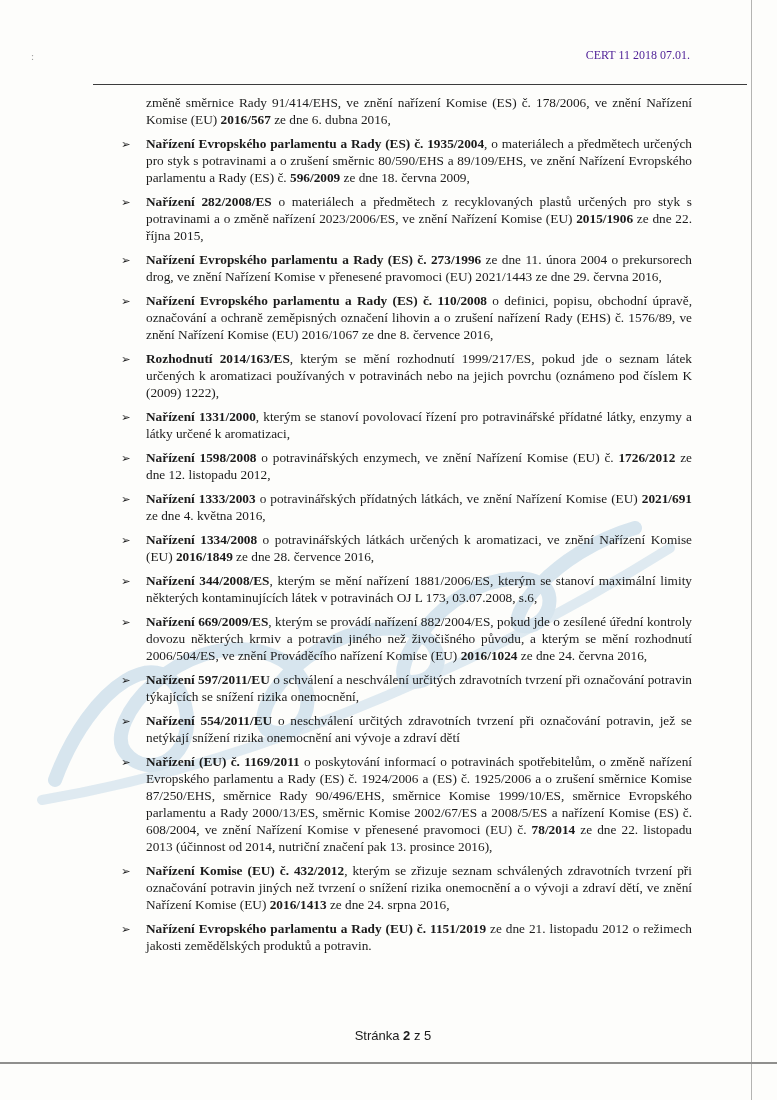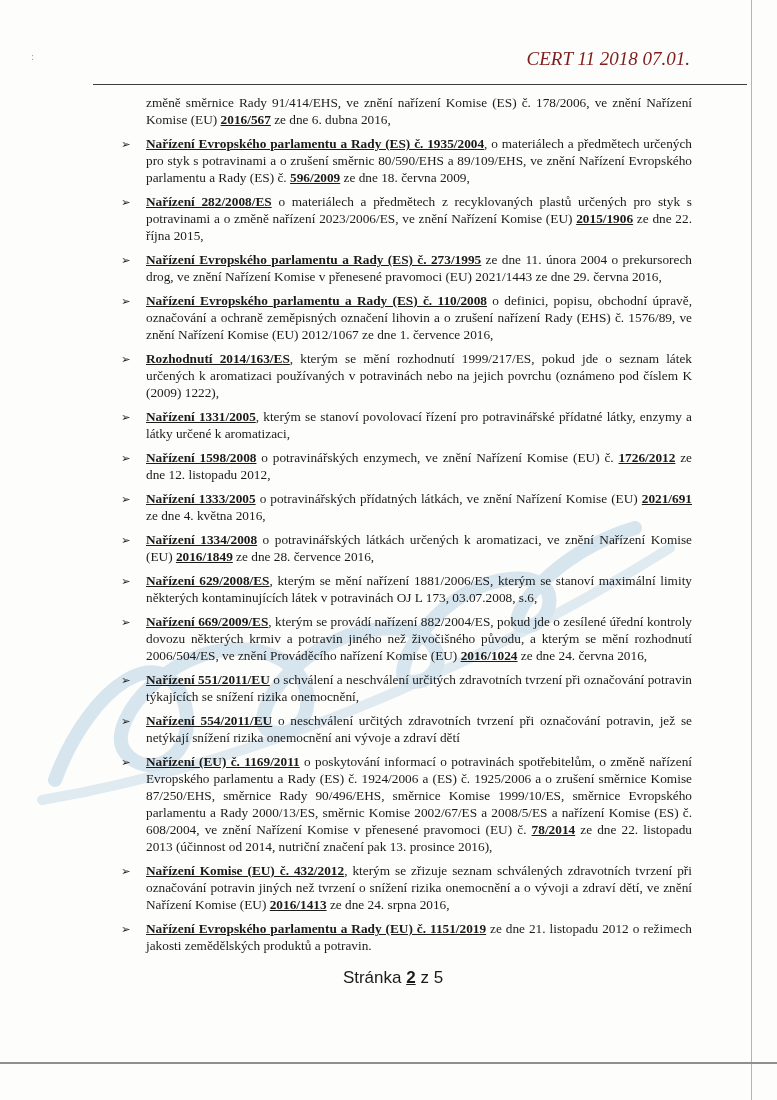--- a/index.html
+++ b/index.html
@@ -24,21 +24,21 @@
     position:absolute; left:0; right:0; top:1062px; height:2px;
     background:#8f8f8d;
   }
   .scan-speck {
     position:absolute; left:31px; top:50px;
     color:#9a9a98; font-size:11px; letter-spacing:1px;
   }
   
   .header {
     position:absolute; top:48px; right:87px;
-    font-style:italic; font-size:19px; color:#7f1d1d;
+    font-size:12px; color:#4c1d95;
   }
   .header-rule {
     position:absolute; top:84px; left:93px; right:30px;
     border-top:1.5px solid #3c3c3c;
   }
   
   .watermark {
     position:absolute; left:30px; top:380px; width:660px; height:440px;
     z-index:0; pointer-events:none; opacity:0.55;
   }
@@ -46,25 +46,25 @@
   .content {
     position:absolute; top:94px; left:146px; width:546px;
     font-size:13.3px; line-height:17px; text-align:justify;
     z-index:1;
   }
   .para { position:relative; margin-bottom:7px; }
   .bullet {
     position:absolute; left:-25px; top:1px;
     font-size:11.5px; font-family:"DejaVu Sans", sans-serif; color:#1b1b1b;
   }
-  .bold { font-weight:bold;text-decoration:underline; }
+  .bold { font-weight:bold; }
   
   .footer {
-    position:absolute; top:968px; left:93px; width:600px;
-    text-align:center; font-size:17px;
+    position:absolute; top:1028px; left:93px; width:600px;
+    text-align:center; font-size:13px;
     font-family:"Liberation Sans", sans-serif;
     z-index:1;
   }
   .footer .bold { font-weight:bold; }
 </style>
 </head>
 <body>
 
 <div class="page">
 
@@ -77,30 +77,30 @@
     <g fill="none" stroke="#b9d2e4" stroke-linecap="round" stroke-linejoin="round">
       <path stroke-width="14" d="M25,400 C60,305 135,255 155,325 C168,378 118,402 95,372 C72,342 150,252 232,272 C300,290 282,362 242,352 C212,344 262,262 342,250 C420,238 422,302 382,302 C352,302 402,212 472,200 C542,188 522,252 492,246 C472,242 522,172 605,148"></path>
       <path stroke-width="10" opacity="0.8" d="M12,420 C200,388 420,305 640,168"></path>
     </g>
   </svg>
 
   <div class="content">
       <div class="para"><span class="ptext"><span>změně směrnice Rady 91/414/EHS, ve znění nařízení Komise (ES) č. 178/2006, ve znění Nařízení Komise (EU) </span><span class="bold">2016/567</span><span> ze dne 6. dubna 2016,</span></span></div>
       <div class="para"><span class="bullet">➢</span><span class="ptext"><span class="bold">Nařízení Evropského parlamentu a Rady (ES) č. 1935/2004</span><span>, o materiálech a předmětech určených pro styk s potravinami a o zrušení směrnic 80/590/EHS a 89/109/EHS, ve znění Nařízení Evropského parlamentu a Rady (ES) č. </span><span class="bold">596/2009</span><span> ze dne 18. června 2009,</span></span></div>
       <div class="para"><span class="bullet">➢</span><span class="ptext"><span class="bold">Nařízení 282/2008/ES</span><span> o materiálech a předmětech z recyklovaných plastů určených pro styk s potravinami a o změně nařízení 2023/2006/ES, ve znění Nařízení Komise (EU) </span><span class="bold">2015/1906</span><span> ze dne 22. října 2015,</span></span></div>
-      <div class="para"><span class="bullet">➢</span><span class="ptext"><span class="bold">Nařízení Evropského parlamentu a Rady (ES) č. 273/1995</span><span> ze dne 11. února 2004 o prekursorech drog, ve znění Nařízení Komise v přenesené pravomoci (EU) 2021/1443 ze dne 29. června 2016,</span></span></div>
-      <div class="para"><span class="bullet">➢</span><span class="ptext"><span class="bold">Nařízení Evropského parlamentu a Rady (ES) č. 110/2008</span><span> o definici, popisu, obchodní úpravě, označování a ochraně zeměpisných označení lihovin a o zrušení nařízení Rady (EHS) č. 1576/89, ve znění Nařízení Komise (EU) 2012/1067 ze dne 1. července 2016,</span></span></div>
+      <div class="para"><span class="bullet">➢</span><span class="ptext"><span class="bold">Nařízení Evropského parlamentu a Rady (ES) č. 273/1996</span><span> ze dne 11. února 2004 o prekursorech drog, ve znění Nařízení Komise v přenesené pravomoci (EU) 2021/1443 ze dne 29. června 2016,</span></span></div>
+      <div class="para"><span class="bullet">➢</span><span class="ptext"><span class="bold">Nařízení Evropského parlamentu a Rady (ES) č. 110/2008</span><span> o definici, popisu, obchodní úpravě, označování a ochraně zeměpisných označení lihovin a o zrušení nařízení Rady (EHS) č. 1576/89, ve znění Nařízení Komise (EU) 2016/1067 ze dne 8. července 2016,</span></span></div>
       <div class="para"><span class="bullet">➢</span><span class="ptext"><span class="bold">Rozhodnutí 2014/163/ES</span><span>, kterým se mění rozhodnutí 1999/217/ES, pokud jde o seznam látek určených k aromatizaci používaných v potravinách nebo na jejich povrchu (oznámeno pod číslem K (2009) 1222),</span></span></div>
-      <div class="para"><span class="bullet">➢</span><span class="ptext"><span class="bold">Nařízení 1331/2005</span><span>, kterým se stanoví povolovací řízení pro potravinářské přídatné látky, enzymy a látky určené k aromatizaci,</span></span></div>
+      <div class="para"><span class="bullet">➢</span><span class="ptext"><span class="bold">Nařízení 1331/2000</span><span>, kterým se stanoví povolovací řízení pro potravinářské přídatné látky, enzymy a látky určené k aromatizaci,</span></span></div>
       <div class="para"><span class="bullet">➢</span><span class="ptext"><span class="bold">Nařízení 1598/2008</span><span> o potravinářských enzymech, ve znění Nařízení Komise (EU) č. </span><span class="bold">1726/2012</span><span> ze dne 12. listopadu 2012,</span></span></div>
-      <div class="para"><span class="bullet">➢</span><span class="ptext"><span class="bold">Nařízení 1333/2005</span><span> o potravinářských přídatných látkách, ve znění Nařízení Komise (EU) </span><span class="bold">2021/691</span><span> ze dne 4. května 2016,</span></span></div>
+      <div class="para"><span class="bullet">➢</span><span class="ptext"><span class="bold">Nařízení 1333/2003</span><span> o potravinářských přídatných látkách, ve znění Nařízení Komise (EU) </span><span class="bold">2021/691</span><span> ze dne 4. května 2016,</span></span></div>
       <div class="para"><span class="bullet">➢</span><span class="ptext"><span class="bold">Nařízení 1334/2008</span><span> o potravinářských látkách určených k aromatizaci, ve znění Nařízení Komise (EU) </span><span class="bold">2016/1849</span><span> ze dne 28. července 2016,</span></span></div>
-      <div class="para"><span class="bullet">➢</span><span class="ptext"><span class="bold">Nařízení 629/2008/ES</span><span>, kterým se mění nařízení 1881/2006/ES, kterým se stanoví maximální limity některých kontaminujících látek v potravinách OJ L 173, 03.07.2008, s.6,</span></span></div>
+      <div class="para"><span class="bullet">➢</span><span class="ptext"><span class="bold">Nařízení 344/2008/ES</span><span>, kterým se mění nařízení 1881/2006/ES, kterým se stanoví maximální limity některých kontaminujících látek v potravinách OJ L 173, 03.07.2008, s.6,</span></span></div>
       <div class="para"><span class="bullet">➢</span><span class="ptext"><span class="bold">Nařízení 669/2009/ES</span><span>, kterým se provádí nařízení 882/2004/ES, pokud jde o zesílené úřední kontroly dovozu některých krmiv a potravin jiného než živočišného původu, a kterým se mění rozhodnutí 2006/504/ES, ve znění Prováděcího nařízení Komise (EU) </span><span class="bold">2016/1024</span><span> ze dne 24. června 2016,</span></span></div>
-      <div class="para"><span class="bullet">➢</span><span class="ptext"><span class="bold">Nařízení 551/2011/EU</span><span> o schválení a neschválení určitých zdravotních tvrzení při označování potravin týkajících se snížení rizika onemocnění,</span></span></div>
+      <div class="para"><span class="bullet">➢</span><span class="ptext"><span class="bold">Nařízení 597/2011/EU</span><span> o schválení a neschválení určitých zdravotních tvrzení při označování potravin týkajících se snížení rizika onemocnění,</span></span></div>
       <div class="para"><span class="bullet">➢</span><span class="ptext"><span class="bold">Nařízení 554/2011/EU</span><span> o neschválení určitých zdravotních tvrzení při označování potravin, jež se netýkají snížení rizika onemocnění ani vývoje a zdraví dětí</span></span></div>
       <div class="para"><span class="bullet">➢</span><span class="ptext"><span class="bold">Nařízení (EU) č. 1169/2011</span><span> o poskytování informací o potravinách spotřebitelům, o změně nařízení Evropského parlamentu a Rady (ES) č. 1924/2006 a (ES) č. 1925/2006 a o zrušení směrnice Komise 87/250/EHS, směrnice Rady 90/496/EHS, směrnice Komise 1999/10/ES, směrnice Evropského parlamentu a Rady 2000/13/ES, směrnic Komise 2002/67/ES a 2008/5/ES a nařízení Komise (ES) č. 608/2004, ve znění Nařízení Komise v přenesené pravomoci (EU) č. </span><span class="bold">78/2014</span><span> ze dne 22. listopadu 2013 (účinnost od 2014, nutriční značení pak 13. prosince 2016),</span></span></div>
       <div class="para"><span class="bullet">➢</span><span class="ptext"><span class="bold">Nařízení Komise (EU) č. 432/2012</span><span>, kterým se zřizuje seznam schválených zdravotních tvrzení při označování potravin jiných než tvrzení o snížení rizika onemocnění a o vývoji a zdraví dětí, ve znění Nařízení Komise (EU) </span><span class="bold">2016/1413</span><span> ze dne 24. srpna 2016,</span></span></div>
       <div class="para"><span class="bullet">➢</span><span class="ptext"><span class="bold">Nařízení Evropského parlamentu a Rady (EU) č. 1151/2019</span><span> ze dne 21. listopadu 2012 o režimech jakosti zemědělských produktů a potravin.</span></span></div>
     </div>
 
   <div class="footer">
     <span>Stránka</span>
     <span class="bold">2</span>
     <span>z</span>

